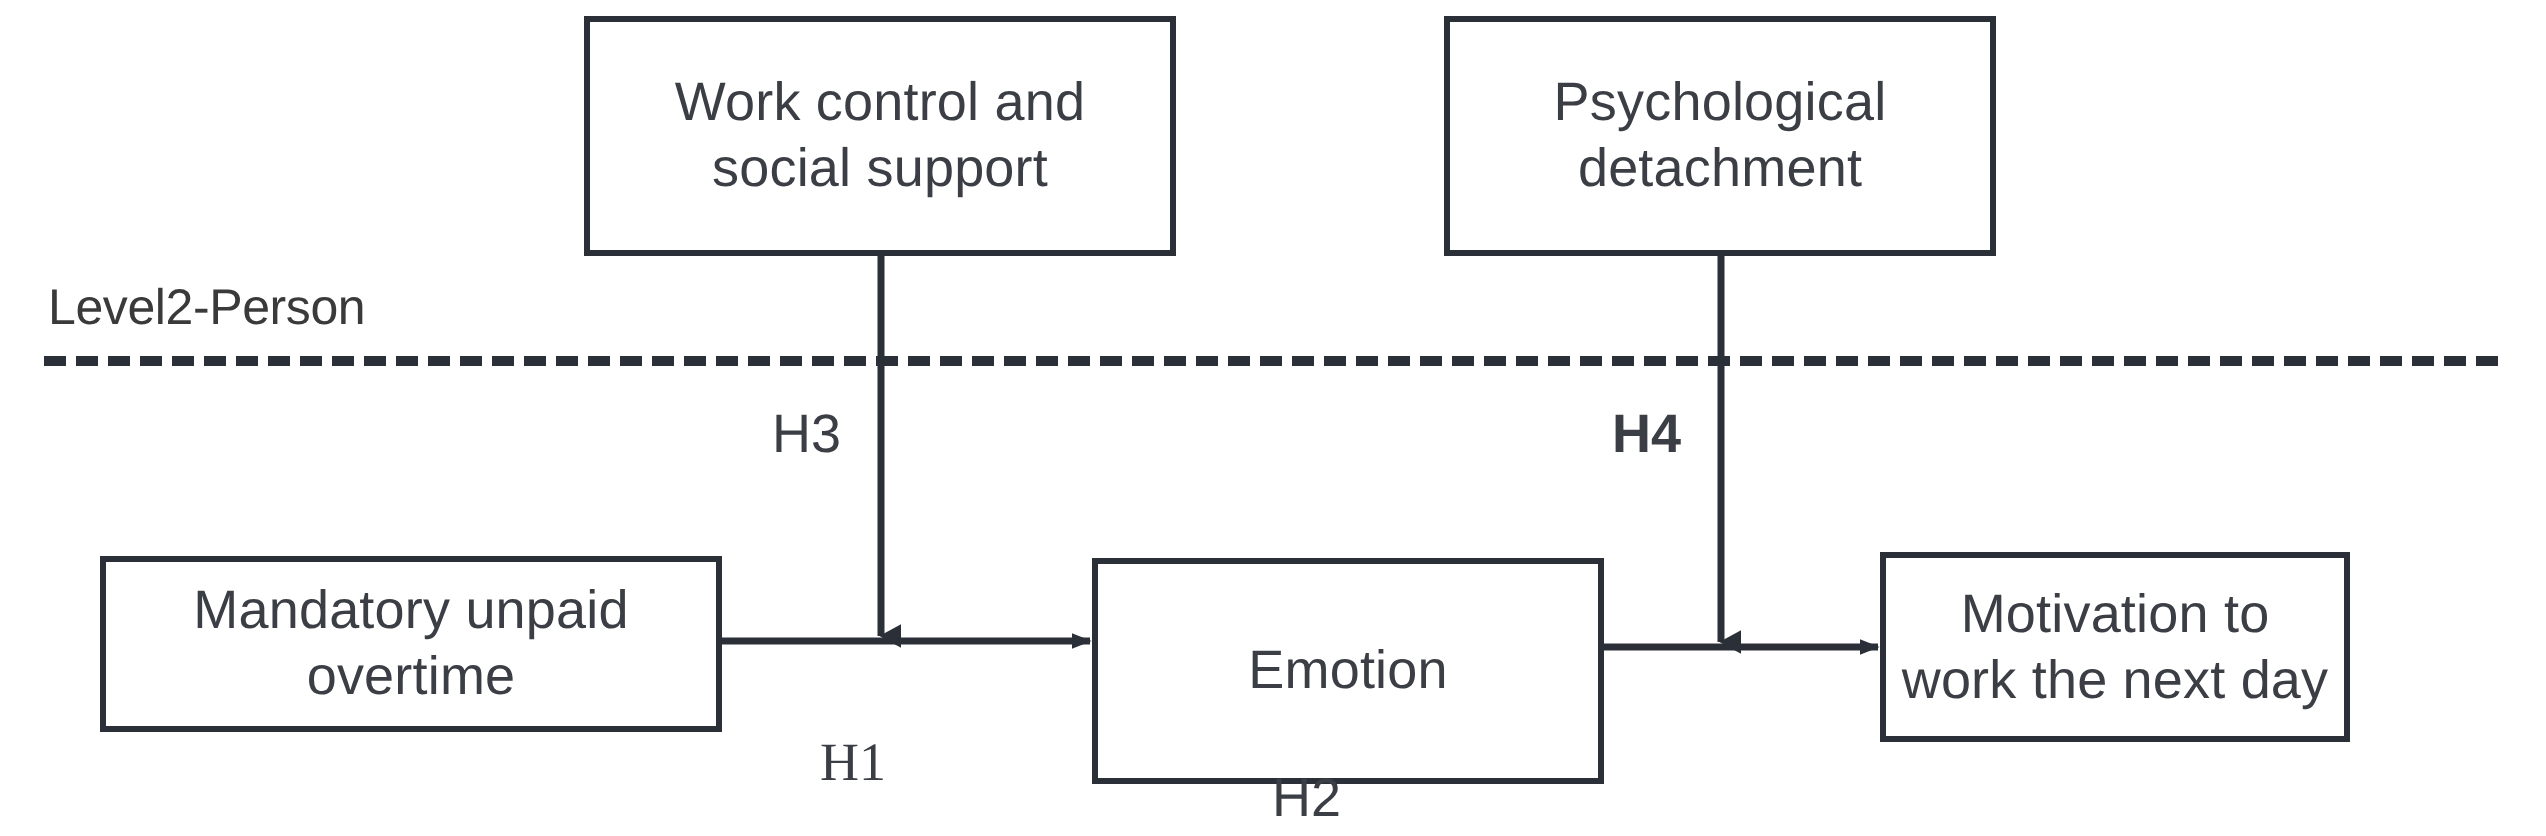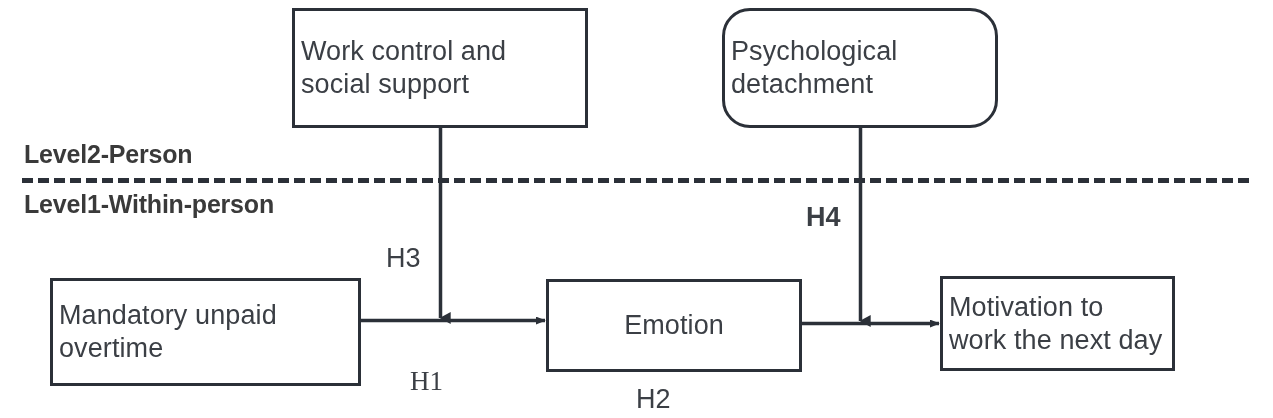--- a/index.html
+++ b/index.html
@@ -25,30 +25,31 @@
     height: 418px;
   }
   .node-box {
     position: absolute;
     box-sizing: border-box;
     border: 3px solid #2b3038;
     background: #ffffff;
     display: flex;
     align-items: center;
     justify-content: center;
+    text-align: center;
     color: #3b3f45;
     font-size: 27px;
     line-height: 1.22;
     font-weight: 400;
     letter-spacing: 0.1px;
     padding: 0 6px;
   }
   .level-label {
     position: absolute;
-    font-weight: bold;
+    font-weight: normal;
     font-size: 25px;
     color: #3a3a3a;
     letter-spacing: -0.2px;
     white-space: nowrap;
   }
   .path-label {
     position: absolute;
     font-size: 27px;
     color: #3b3f45;
     white-space: nowrap;
@@ -74,30 +75,29 @@
     <line x1="361" y1="320.5" x2="545" y2="320.5" stroke="#2b3038" stroke-width="3.5" marker-end="url(#arrowhead)"></line>
 
     <line x1="802" y1="323.5" x2="939" y2="323.5" stroke="#2b3038" stroke-width="3.5" marker-end="url(#arrowhead)"></line>
 
     <line x1="440.5" y1="128" x2="440.5" y2="318" stroke="#2b3038" stroke-width="3.5" marker-end="url(#arrowhead-down)"></line>
 
     <line x1="860.5" y1="128" x2="860.5" y2="321" stroke="#2b3038" stroke-width="3.5" marker-end="url(#arrowhead-down)"></line>
   </svg>
 
   <div class="level-label" style="left:24px; top:140px;">Level2-Person</div>
-  <div class="level-label" style="left:24px; top:190px;">Level1-Within-person</div>
 
   <div class="node-box" style="left:292px; top:8px; width:296px; height:120px;">Work control and social support</div>
 
-  <div class="node-box" style="left:722px; top:8px; width:276px; height:120px;border-radius:28px;">Psychological detachment</div>
+  <div class="node-box" style="left:722px; top:8px; width:276px; height:120px;">Psychological detachment</div>
 
-  <div class="node-box" style="left:50px; top:278px; width:311px; height:108px;">Mandatory unpaid overtime</div>
+  <div class="node-box" style="left:50px; top:278px; width:311px; height:88px;">Mandatory unpaid overtime</div>
 
-  <div class="node-box" style="left:546px; top:279px; width:256px; height:93px;">Emotion</div>
+  <div class="node-box" style="left:546px; top:279px; width:256px; height:113px;">Emotion</div>
 
   <div class="node-box" style="left:940px; top:276px; width:235px; height:95px;">Motivation to work the next day</div>
 
   <div class="path-label" style="left:410px; top:366px;font-family:Liberation Serif, serif;">H1</div>
   <div class="path-label" style="left:636px; top:384px;">H2</div>
-  <div class="path-label" style="left:386px; top:202px;margin-top:41px;">H3</div>
+  <div class="path-label" style="left:386px; top:202px;">H3</div>
   <div class="path-label" style="left:806px; top:202px;font-weight:bold;">H4</div>
 
 </div>
 
 </body></html>

